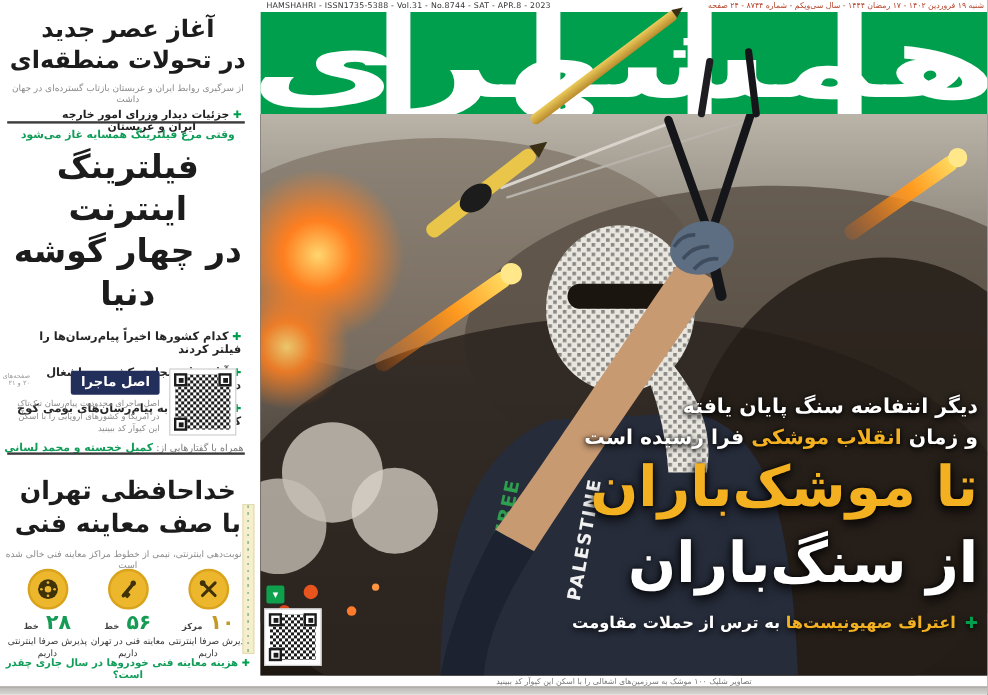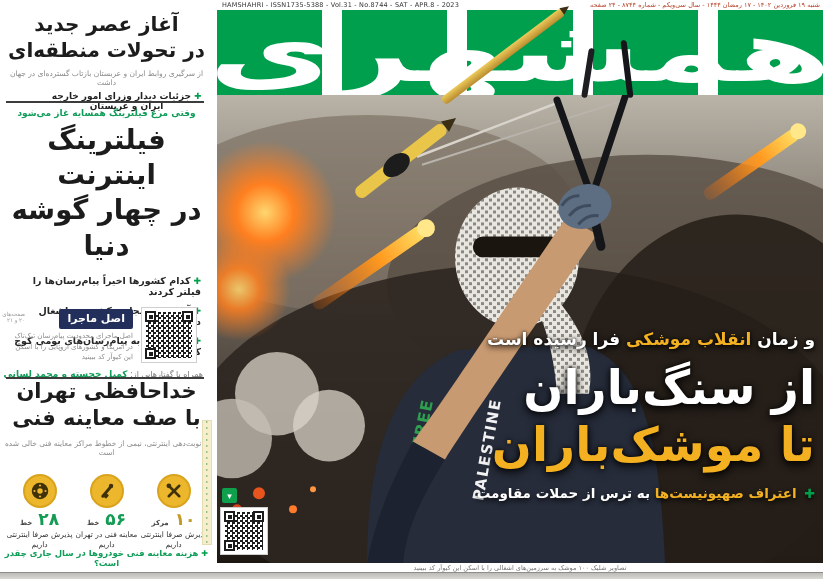--- a/index.html
+++ b/index.html
@@ -40,21 +40,21 @@
   .qr-row { position:absolute; top:303px; left:0; width:213px; height:66px; }
   .pages-note { position:absolute; right:188px; top:8px; width:24px; font-size:5.5px; color:#9a9a9a; direction:rtl; }
   .qr { position:absolute; background:#fff; border:1px solid #cfcfcf; }
   .qr .mod { position:absolute; inset:4px; background:repeating-conic-gradient(#1c1c1c 0% 25%, #ffffff 0% 50%); background-size:5px 5px; }
   .finder { position:absolute; width:11px; height:11px; border:2.5px solid #1c1c1c; background:#fff; }
   .finder::after { content:""; position:absolute; inset:1.5px; background:#1c1c1c; }
   .f-tl { top:3px; left:3px; } .f-tr { top:3px; right:3px; } .f-bl { bottom:3px; left:3px; }
   .qr-left { right:16px; top:4px; width:56px; height:56px; }
   .qr-label { position:absolute; right:80px; top:6px; background:#232f5b; color:#fff; font-size:11px; font-weight:bold; padding:3px 8px 4px; border-radius:2px; }
   .qr-cap { position:absolute; right:80px; top:28px; width:125px; font-size:7px; color:#8b8b8b; line-height:1.5; text-align:right;margin-left:28px; }
-  .art3 { position:absolute; top:378px; left:0; width:213px; }
+  .art3 { position:absolute; top:396px; left:0; width:213px; }
   .art3 .art-head { font-size:21px; }
   .art3 .sub { margin-top:7px; font-size:7.5px; color:#8a8a8a; text-align:center; }
 
   
   .stats { position:absolute; top:474px; left:0; width:213px; display:flex; flex-direction:row; direction:rtl; padding:0 6px; }
   .stat { flex:1; text-align:center; }
   .stat-circle { width:34px; height:34px; border-radius:50%; background:#ecb72c; border:2px solid #d9a31d; margin:0 auto; display:flex; align-items:center; justify-content:center; }
   .stat-circle svg { width:22px; height:22px; }
   .stat-num { margin-top:3px; font-size:17px; font-weight:bold; line-height:1; }
   .stat:nth-child(1) .stat-num { color:#C49A27; }
@@ -294,25 +294,26 @@
       <path d="M372,100 L384,152" stroke="#15161a" stroke-width="9" stroke-linecap="round"></path>
       <path d="M372,95 L340,5" stroke="#15161a" stroke-width="7" stroke-linecap="round"></path>
       <path d="M378,93 L408,2" stroke="#15161a" stroke-width="7" stroke-linecap="round"></path>
       <g transform="rotate(-18 368 112)">
           <ellipse cx="368" cy="112" rx="27" ry="22" fill="#5d6d82"></ellipse>
           <path d="M346,104 q10,-8 20,-4 M350,116 q12,-8 24,-3 M356,127 q12,-7 22,-2" stroke="#3e4c5e" stroke-width="3" fill="none"></path>
         </g>
     </svg>
 
     <div class="poster-text">
+      <div class="ov">دیگر انتفاضه سنگ پایان یافته</div>
       <div class="ov">
         <span>و زمان </span><span class="hl">انقلاب موشکی</span><span> فرا رسیده است</span>
       </div>
+      <div class="big big-yellow">تا موشک‌باران</div>
       <div class="big big-white">از سنگ‌باران</div>
-      <div class="big big-yellow">تا موشک‌باران</div>
       <div class="subline plus">
         <span class="hl">اعتراف صهیونیست‌ها</span><span> به ترس از حملات مقاومت</span>
       </div>
     </div>
 
     <div class="video-badge">▾</div>
     <div class="qr photo-qr">
       <div class="mod"></div>
       <div class="finder f-tl"></div>
       <div class="finder f-tr"></div>

